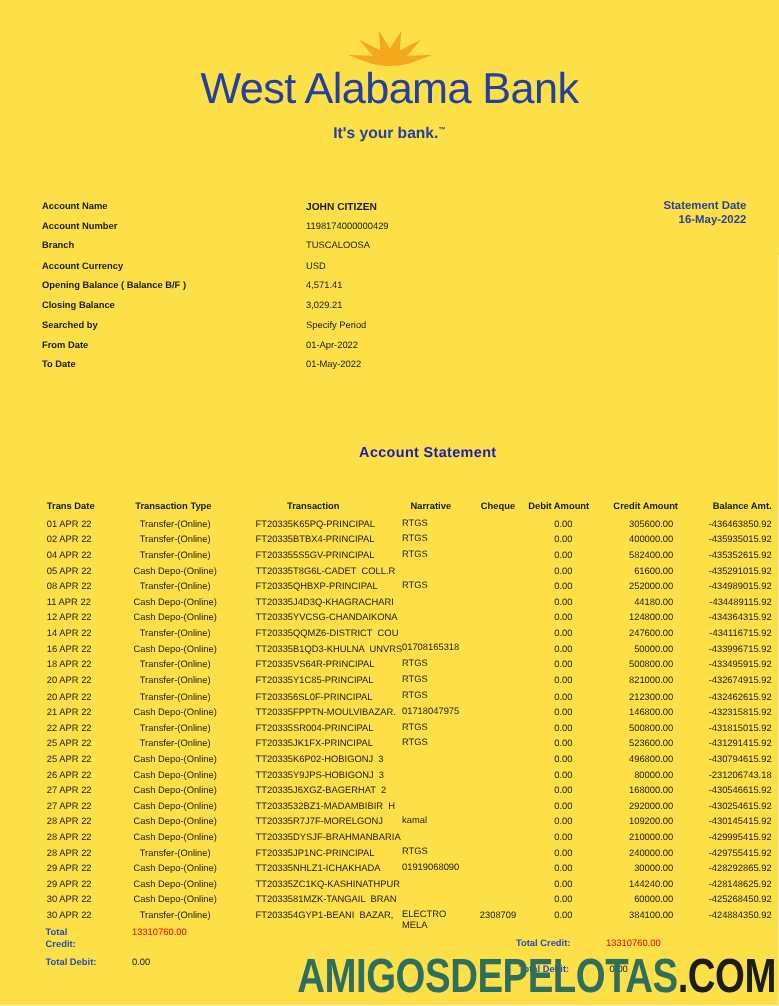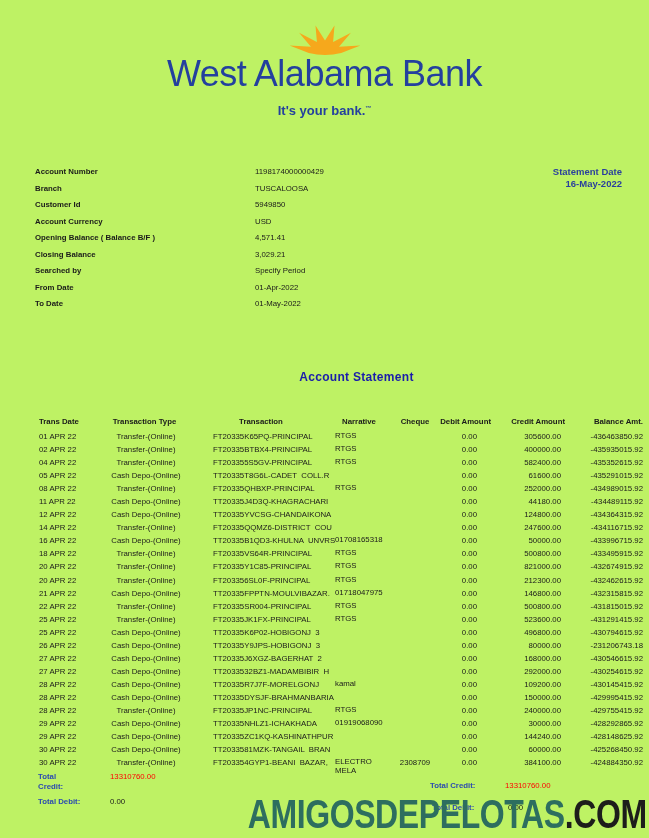--- a/index.html
+++ b/index.html
@@ -1,16 +1,16 @@
 <!DOCTYPE html>
 <html><head>
 <meta charset="utf-8">
 <style>
   html,body{margin:0;padding:0;background:#fff;}
-  .page{position:relative;width:649px;height:838px;background:#bef264;overflow:hidden;
+  .page{position:relative;width:649px;height:838px;background:#fde047;overflow:hidden;
         font-family:"Liberation Sans","DejaVu Sans",sans-serif;color:#1a1a1a;}
   
   .logo-block{position:absolute;top:6px;left:0;width:100%;text-align:center;}
   .sun{line-height:0;margin-bottom:-4px;}
   .bank-name{font-size:36px;font-weight:500;color:#24409e;letter-spacing:-0.5px;line-height:40px;}
   .tagline{margin-top:9px;font-size:13px;font-weight:bold;color:#24409e;}
   .tagline sup{font-size:6px;}
   
   .stmt-date{position:absolute;top:166px;right:27px;text-align:right;color:#2a3f9d;
              font-weight:bold;font-size:9.5px;line-height:12px;}
@@ -78,30 +78,30 @@
     <div class="tagline"><span>It's your bank.</span><sup>™</sup></div>
   </div>
 
   <div class="stmt-date">
     <div>Statement Date</div>
     <div>16-May-2022</div>
   </div>
 
   <div class="account-info">
       <div class="acc-row">
+        <div class="acc-label">Account Name</div>
+        <div class="acc-value bold">JOHN CITIZEN</div>
+      </div>
+      <div class="acc-row">
         <div class="acc-label">Account Number</div>
         <div class="acc-value">1198174000000429</div>
       </div>
       <div class="acc-row">
         <div class="acc-label">Branch</div>
         <div class="acc-value">TUSCALOOSA</div>
-      </div>
-      <div class="acc-row">
-        <div class="acc-label">Customer Id</div>
-        <div class="acc-value">5949850</div>
       </div>
       <div class="acc-row">
         <div class="acc-label">Account Currency</div>
         <div class="acc-value">USD</div>
       </div>
       <div class="acc-row">
         <div class="acc-label">Opening Balance ( Balance B/F )</div>
         <div class="acc-value">4,571.41</div>
       </div>
       <div class="acc-row">
@@ -336,21 +336,21 @@
           <div class="cell c7">109200.00</div>
           <div class="cell c8">-430145415.92</div>
         </div>
         <div class="trow">
           <div class="cell c1">28 APR 22</div>
           <div class="cell c2">Cash Depo-(Online)</div>
           <div class="cell c3">TT20335DYSJF-BRAHMANBARIA</div>
           <div class="cell c4"></div>
           <div class="cell c5"></div>
           <div class="cell c6">0.00</div>
-          <div class="cell c7">150000.00</div>
+          <div class="cell c7">210000.00</div>
           <div class="cell c8">-429995415.92</div>
         </div>
         <div class="trow">
           <div class="cell c1">28 APR 22</div>
           <div class="cell c2">Transfer-(Online)</div>
           <div class="cell c3">FT20335JP1NC-PRINCIPAL</div>
           <div class="cell c4">RTGS</div>
           <div class="cell c5"></div>
           <div class="cell c6">0.00</div>
           <div class="cell c7">240000.00</div>

